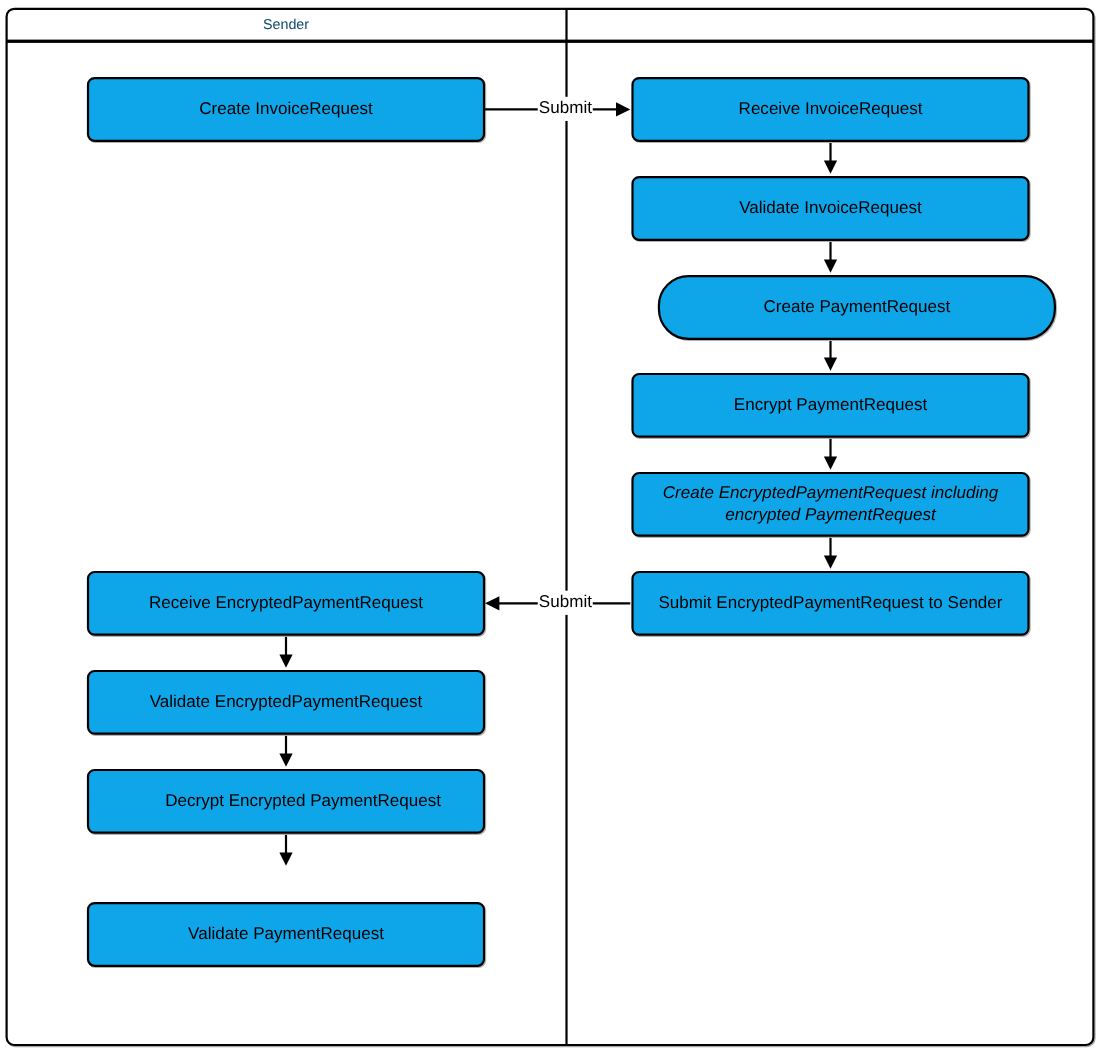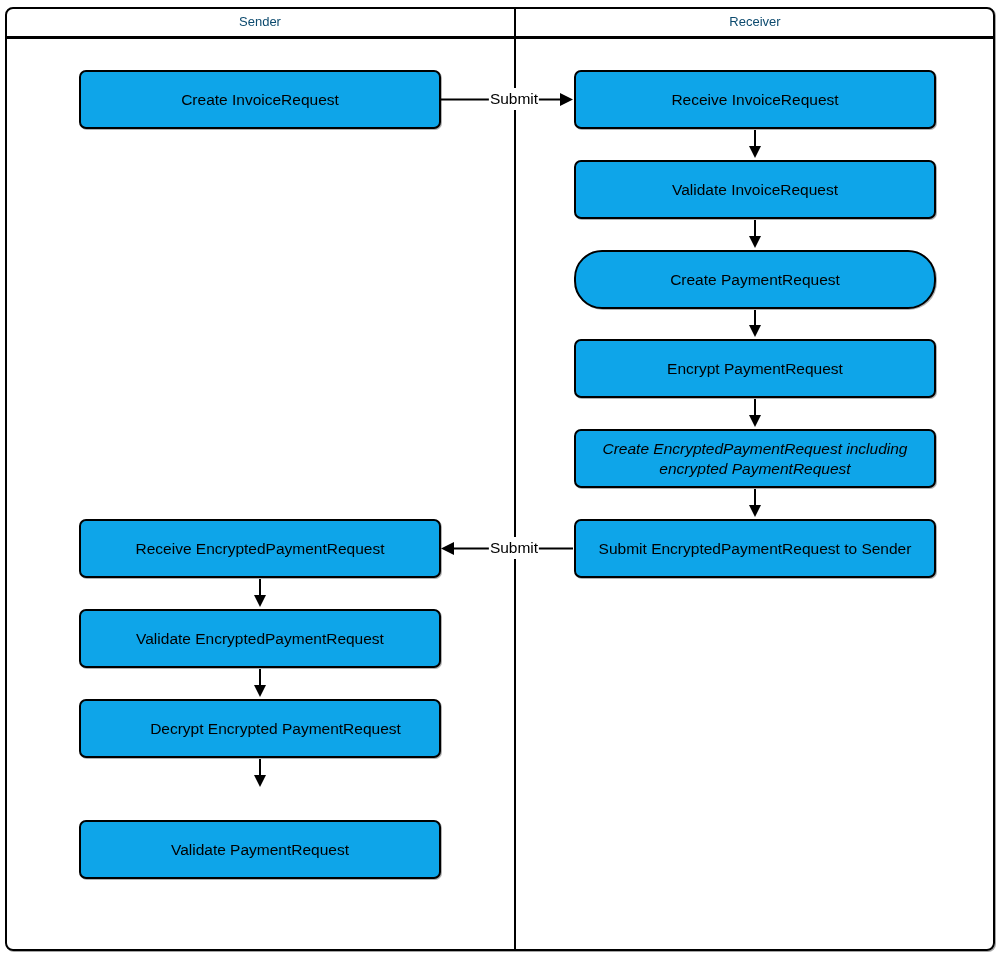--- a/index.html
+++ b/index.html
@@ -80,23 +80,20 @@
 
 <div class="canvas">
 
   <div class="frame"></div>
   <div class="header-sep"></div>
   <div class="lane-divider"></div>
 
   <div class="lane-title sender">
     <span>Sender</span>
   </div>
-  <div class="lane-title receiver">
-    <span>Receiver</span>
-  </div>
 
   <svg class="edges" width="1000" height="959" viewBox="0 0 1000 959" xmlns="http://www.w3.org/2000/svg">
 
     <line x1="441" y1="99.5" x2="561" y2="99.5" stroke="#000000" stroke-width="2"></line>
     <polygon points="573,99.5 560,93 560,106" fill="#000000"></polygon>
 
     <line x1="755" y1="130" x2="755" y2="147" stroke="#000000" stroke-width="2"></line>
     <polygon points="755,158 749,146 761,146" fill="#000000"></polygon>
 
     <line x1="755" y1="220" x2="755" y2="237" stroke="#000000" stroke-width="2"></line>
@@ -146,21 +143,21 @@
   <div class="node" style="left:79px; top:789px;margin-top:31px;">
     <span>Validate PaymentRequest</span>
   </div>
 
   <div class="node" style="left:574px; top:70px;">
     <span>Receive InvoiceRequest</span>
   </div>
   <div class="node" style="left:574px; top:160px;">
     <span>Validate InvoiceRequest</span>
   </div>
-  <div class="node" style="left:574px; top:250px;border-radius:28px;">
+  <div class="node" style="left:598px; top:250px;border-radius:28px;">
     <span>Create PaymentRequest</span>
   </div>
   <div class="node" style="left:574px; top:339px;">
     <span>Encrypt PaymentRequest</span>
   </div>
   <div class="node" style="left:574px; top:429px;font-style:italic;">
     <span>Create EncryptedPaymentRequest including encrypted PaymentRequest</span>
   </div>
   <div class="node" style="left:574px; top:519px;">
     <span>Submit EncryptedPaymentRequest to Sender</span>

